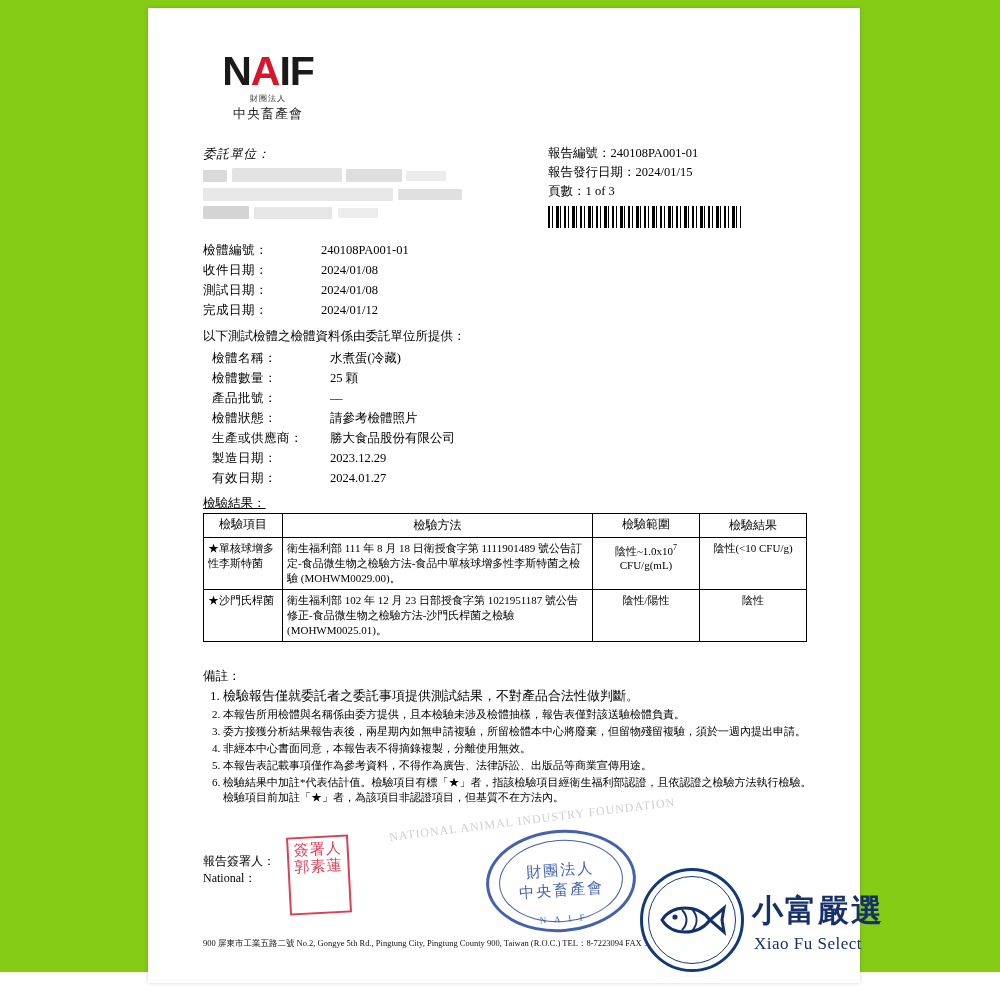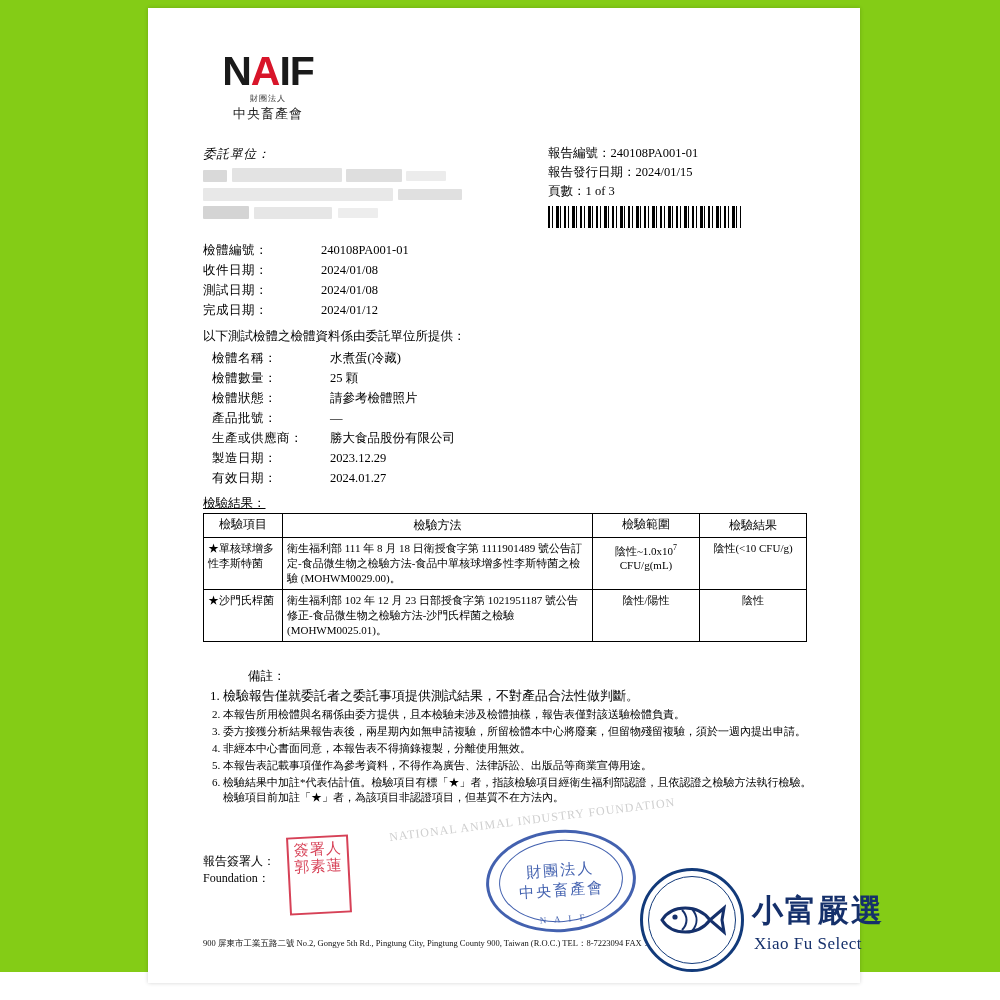--- a/index.html
+++ b/index.html
@@ -198,21 +198,20 @@
   .remarks {
     position: absolute;
     left: 55px;
     top: 525px;
     width: 610px;
     font-size: 11px;
   }
   .remarks .rm-title {
     font-size: 12.5px;
     margin-bottom: 2px;
-    margin-left: 45px;
   }
   .remarks ol {
     margin: 0;
     padding-left: 20px;
   }
   .remarks li {
     line-height: 15px;
     margin-bottom: 2px;
   }
   .remarks li:first-child {
@@ -431,26 +430,26 @@
     <div class="kv" style="left:55px;top:340px;width:360px;margin-left:9px;">
       <div class="row">
           <div class="k">檢體名稱：</div>
           <div class="v">水煮蛋(冷藏)</div>
         </div>
       <div class="row">
           <div class="k">檢體數量：</div>
           <div class="v">25 顆</div>
         </div>
       <div class="row">
+          <div class="k">產品批號：</div>
+          <div class="v">—</div>
+        </div>
+      <div class="row">
           <div class="k">檢體狀態：</div>
           <div class="v">請參考檢體照片</div>
-        </div>
-      <div class="row">
-          <div class="k">產品批號：</div>
-          <div class="v">—</div>
         </div>
       <div class="row">
           <div class="k">生產或供應商：</div>
           <div class="v">勝大食品股份有限公司</div>
         </div>
       <div class="row">
           <div class="k">製造日期：</div>
           <div class="v">2023.12.29</div>
         </div>
       <div class="row">
@@ -496,21 +495,21 @@
         <li>非經本中心書面同意，本報告表不得摘錄複製，分離使用無效。</li>
         <li>本報告表記載事項僅作為參考資料，不得作為廣告、法律訴訟、出版品等商業宣傳用途。</li>
         <li>檢驗結果中加註*代表估計值。檢驗項目有標「★」者，指該檢驗項目經衛生福利部認證，且依認證之檢驗方法執行檢驗。檢驗項目前加註「★」者，為該項目非認證項目，但基質不在方法內。</li>
       </ol>
     </div>
 
     <div class="watermark" style="top:800px;left:240px;">NATIONAL ANIMAL INDUSTRY FOUNDATION</div>
 
     <div class="sig" style="top:845px;">
       <div>報告簽署人：</div>
-      <div>Foundation：</div>
+      <div>National：</div>
     </div>
 
     <div class="stamp-red" style="top:828px;left:140px;">
       <span>簽署人郭素蓮</span>
     </div>
 
     <div class="stamp-blue" style="top:822px;left:338px;">
       <div class="inner"></div>
       <div class="arc-top"></div>
       <div class="zh1">財團法人</div>

